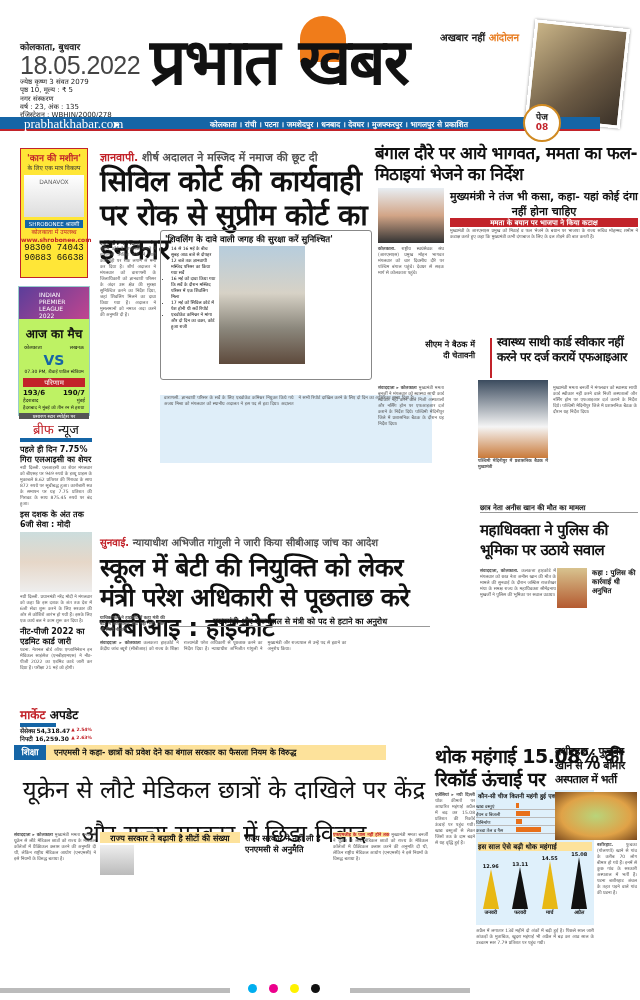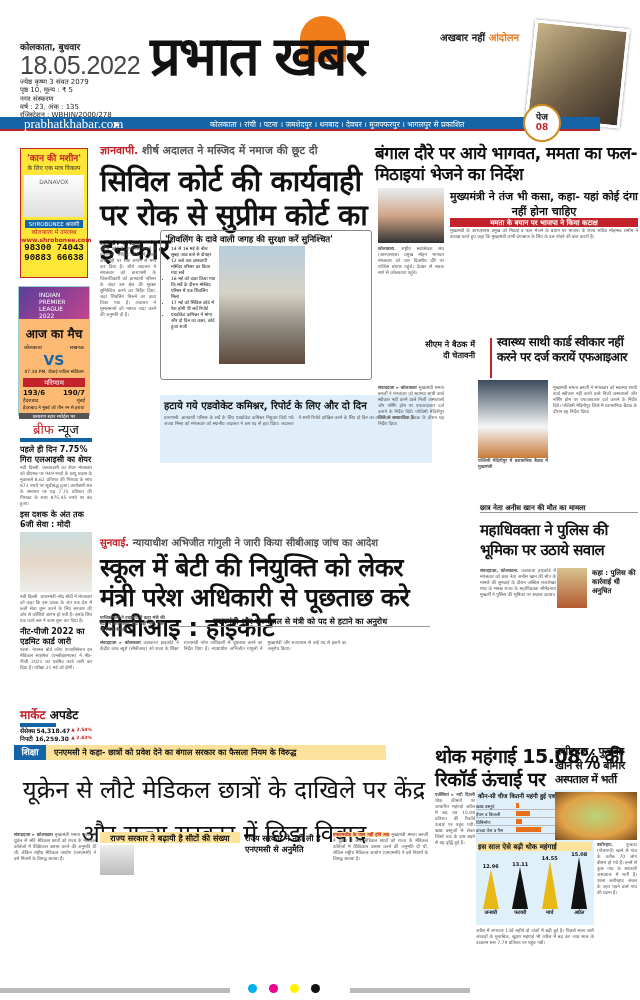--- a/index.html
+++ b/index.html
@@ -1,47 +1,47 @@
 <!DOCTYPE html>
 <html><head>
 <meta charset="utf-8">
 <style>
 *{box-sizing:border-box;margin:0;padding:0}
 body{width:640px;height:1000px;background:#fff;font-family:"DejaVu Sans",sans-serif;color:#111;overflow:hidden;position:relative}
 .abs{position:absolute}
 .masthead-left{left:20px;top:42px;width:130px;font-size:7px;line-height:1.2;color:#222}
 .city{font-size:9px;font-weight:bold}
 .date{font-size:25px;color:#444;font-family:"Liberation Sans",sans-serif;font-weight:300;letter-spacing:-0.5px;line-height:1}
-.logo{left:150px;top:30px;font-family:"DejaVu Sans",sans-serif;font-size:54px;font-weight:900;color:#111;letter-spacing:-2px;line-height:1}
+.logo{left:150px;top:30px;font-family:"DejaVu Sans",sans-serif;font-size:64px;font-weight:900;color:#111;letter-spacing:-2px;line-height:1}
 .sun{left:300px;top:16px;width:46px;height:46px;background:#f07c1a;border-radius:50% 50% 0 0;}
 .tagline{left:440px;top:30px;font-size:10px;font-weight:bold;color:#222}
 .tagline span{color:#e87b1e}
 .bar{left:0;top:117px;width:600px;height:14px;background:#1565a6;border-bottom:2px solid #c2232a}
 .site{left:24px;top:116px;color:#fff;font-family:Liberation Serif, serif;font-size:13px}
-.cities{left:210px;top:119px;color:#fff;font-size:7.5px;font-weight:normal}
+.cities{left:210px;top:119px;color:#fff;font-size:7.5px;font-weight:bold}
 .pagethumb{left:530px;top:24px;width:95px;height:100px;background:linear-gradient(135deg,#c9b487,#6b5a44 60%,#3a3128);border:3px solid #fff;box-shadow:0 0 3px #888;transform:rotate(6deg)}
 .badge{left:523px;top:104px;width:38px;height:38px;border-radius:50%;background:#fff;border:2px solid #d08a22;text-align:center;font-size:9px;font-weight:bold;line-height:1.1;padding-top:7px}
 .badge .n{color:#c2232a}
 .col{position:absolute}
 .txt{font-size:4.5px;line-height:6px;color:#555;text-align:justify}
 .hd{font-weight:900;color:#111;letter-spacing:-0.5px}
 .red{color:#c2232a}
 .ad1{left:20px;top:148px;width:68px;height:130px;background:#ffe637;border:1px solid #c2232a;text-align:center;padding-top:2px}
 .ad1 .t{color:#c2232a;font-weight:bold;font-size:9px}
 .ad1 .s{color:#333;font-size:6px}
 .ad1 .img{margin:3px auto;width:60px;height:42px;background:linear-gradient(#fff,#ddd)}
-.ad1 .ph{font-family:"Liberation Mono",monospace;font-weight:bold;font-size:9px;color:#111}
-.ipl{left:18px;top:286px;width:72px;height:130px;background:#fdba74;border:1px solid #9cc;}
+.ad1 .ph{font-family:"Liberation Mono",monospace;font-weight:normal;font-size:9px;color:#111}
+.ipl{left:18px;top:286px;width:72px;height:130px;background:#bef264;border:1px solid #9cc;}
 .ipl .top{height:32px;background:linear-gradient(135deg,#5b3e9a,#c1458f);color:#fff;font-size:6px;padding:4px 20px}
 .ipl .match{font-size:12px;font-weight:bold;text-align:center;margin-top:6px}
 .ipl .res{background:#c2232a;color:#fff;font-size:7px;text-align:center;margin:4px 4px 2px}
 .brief-title{left:20px;top:420px;width:72px;font-size:13px;text-align:center}
 .rule{height:4px;background:#1565a6}
 .sidebar-story{font-size:8px;font-weight:bold;line-height:10px}
-.lead-kicker{left:100px;top:142px;font-size:11px;font-weight:bold;color:#555}
+.lead-kicker{left:100px;top:149px;font-size:11px;font-weight:bold;color:#555}
 .lead-h{left:100px;top:164px;width:270px;font-size:29px;line-height:34px}
 .quote-box{left:160px;top:230px;width:212px;height:150px;border:1px solid #888;border-radius:3px}
 .hatao{left:160px;top:395px;width:272px;height:68px;background:#dfeef9;}
 .photo{background:linear-gradient(180deg,#b7cddd,#d7d2c6 40%,#8b877c 70%,#5e4a3c)}
 .sub-h{font-size:11px;font-weight:bold;text-align:center}
 .bengal-h{left:375px;top:143px;width:262px;font-size:17px;line-height:21px}
 .band{background:#c2232a;color:#fff;font-weight:bold;text-align:center;font-size:7px}
 .school-h{left:100px;top:553px;width:330px;font-size:25px;line-height:30px}
 .edu-tag{left:14px;top:745px;width:32px;height:15px;background:#1565a6;color:#fff;font-size:9px;font-weight:bold;text-align:center}
 .edu-bar{left:46px;top:745px;width:340px;height:15px;background:#fde29b;font-size:8px;font-weight:bold;padding-left:8px;line-height:15px}
@@ -154,21 +154,20 @@
     <ul style="width:55px;font-size:4.5px;line-height:6px;padding-left:10px">
       <li>14 से 16 मई के बीच सुबह आठ बजे से दोपहर 12 बजे तक ज्ञानवापी मस्जिद परिसर का किया गया सर्वे</li>
         <li>16 मई को दावा किया गया कि सर्वे के दौरान मस्जिद परिसर में एक शिवलिंग मिला</li>
         <li>17 मई को सिविल कोर्ट में पेश होनी थी सर्वे रिपोर्ट</li>
         <li>एडवोकेट कमिश्नर ने मांगा और दो दिन का वक्त, कोर्ट हुआ राजी</li>
     </ul>
     <div class="photo" style="width:86px;height:118px;margin-left:3px"></div>
   </div>
 </div>
 <div class="abs hatao">
-  <div style="font-size:10px;font-weight:bold;padding:3px 4px">हटाये गये एडवोकेट कमिश्नर, रिपोर्ट के लिए और दो दिन</div>
   <div class="txt" style="padding:0 4px;columns:2">वाराणसी. ज्ञानवापी परिसर के सर्वे के लिए एडवोकेट कमिश्नर नियुक्त किये गये अजय मिश्रा को मंगलवार को स्थानीय अदालत ने इस पद से हटा दिया। अदालत ने सभी रिपोर्ट दाखिल करने के लिए दो दिन का अतिरिक्त समय दिया है।</div>
 </div>
 
 <div class="abs hd bengal-h">बंगाल दौरे पर आये भागवत, ममता का फल-मिठाइयां भेजने का निर्देश</div>
 <div class="abs photo" style="left:378px;top:188px;width:66px;height:55px;background:linear-gradient(#e8eef3,#d2a587 50%,#333)"></div>
 <div class="abs sub-h" style="left:450px;top:188px;width:188px">मुख्यमंत्री ने तंज भी कसा, कहा- यहां कोई दंगा नहीं होना चाहिए</div>
 <div class="abs band" style="left:450px;top:218px;width:188px">ममता के बयान पर भाजपा ने किया कटाक्ष</div>
 <div class="abs txt" style="left:450px;top:228px;width:188px">मुख्यमंत्री के आरएसएस प्रमुख को मिठाई व फल भेजने के बयान पर भाजपा के राज्य सचिव मोहम्मद शमीम ने कटाक्ष करते हुए कहा कि मुख्यमंत्री कभी दंगाबाज के लिए के दल तोड़ने की बात करती हैं।</div>
 <div class="abs txt" style="left:378px;top:246px;width:66px"><b>कोलकाता.</b> <span>राष्ट्रीय स्वयंसेवक संघ (आरएसएस) प्रमुख मोहन भागवत मंगलवार को चार दिवसीय दौरे पर पश्चिम बंगाल पहुंचे। देवघर से सड़क मार्ग से कोलकाता पहुंचे।</span></div>
 

